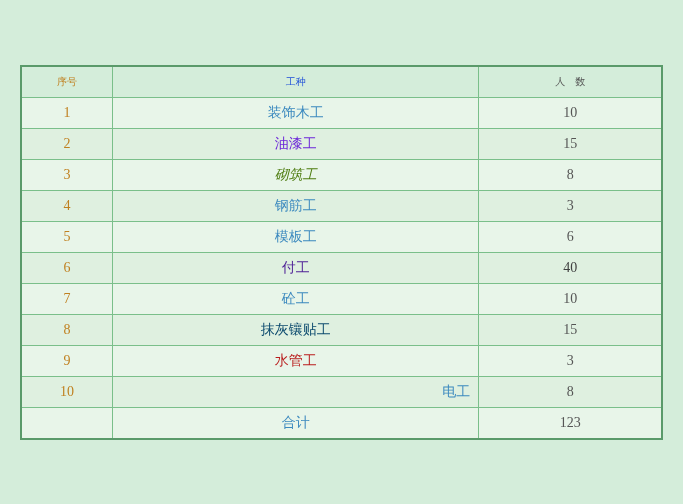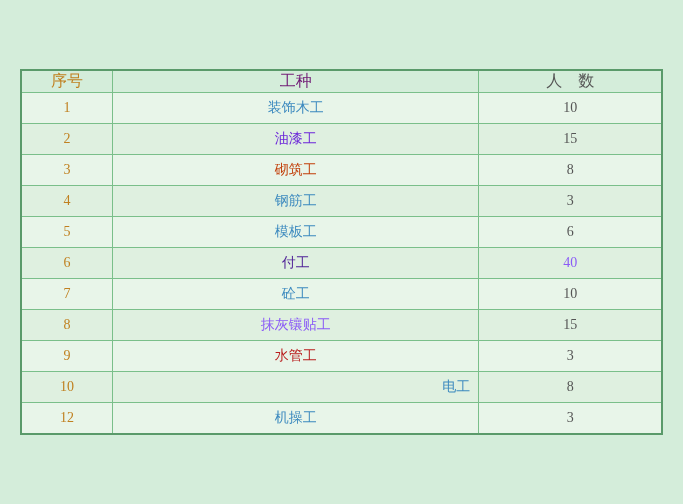--- a/index.html
+++ b/index.html
@@ -35,40 +35,40 @@
       border: 1px solid #7abf8a;
       text-align: center;
       padding: 6px 8px;
       font-size: 14px;
     }
 
     thead tr th {
       background-color: #d4edda;
       color: #3d7a9a;
       font-weight: normal;
-      font-size: 16px;
-      padding: 0;
+      font-size: 10px;
+      padding: 8px;
     }
 
     tbody tr td {
       background-color: #e8f5e9;
     }
 
     tbody tr:nth-child(even) td {
       background-color: #dff0e0;
     }
 
     .col-seq {
       width: 80px;
       color: #c08020;
     }
 
     .col-type {
       width: 320px;
-      color: #701a75;
+      color: #1d4ed8;
     }
 
     .col-count {
       width: 160px;
       color: #555;
     }
   </style>
 </head>
 <body>
 
@@ -89,58 +89,58 @@
           <td style="color: rgb(61, 138, 191);">装饰木工</td>
           <td style="color: rgb(85, 85, 85);">10</td>
         </tr>
         <tr>
           <td style="color: rgb(192, 128, 32);">2</td>
           <td style="color: #6d28d9;">油漆工</td>
           <td style="color: rgb(85, 85, 85);">15</td>
         </tr>
         <tr>
           <td style="color: rgb(192, 128, 32);">3</td>
-          <td style="color: #c2410c;">砌筑工</td>
+          <td style="color: #4d7c0f; font-style: italic;">砌筑工</td>
           <td style="color: rgb(85, 85, 85);">8</td>
         </tr>
         <tr>
           <td style="color: rgb(192, 128, 32);">4</td>
           <td style="color: rgb(61, 138, 191);">钢筋工</td>
           <td style="color: rgb(85, 85, 85);">3</td>
         </tr>
         <tr>
           <td style="color: rgb(192, 128, 32);">5</td>
           <td style="color: rgb(61, 138, 191);">模板工</td>
           <td style="color: rgb(85, 85, 85);">6</td>
         </tr>
         <tr>
           <td style="color: rgb(192, 128, 32);">6</td>
           <td style="color: #4c1d95;">付工</td>
-          <td style="color: #8b5cf6; margin-top: 12px;">40</td>
+          <td style="color: #404040; margin-top: 12px;">40</td>
         </tr>
         <tr>
           <td style="color: rgb(192, 128, 32);">7</td>
           <td style="color: rgb(61, 138, 191);">砼工</td>
           <td style="color: rgb(85, 85, 85);">10</td>
         </tr>
         <tr>
           <td style="color: rgb(192, 128, 32);">8</td>
-          <td style="color: #8b5cf6;">抹灰镶贴工</td>
+          <td style="color: #0c4a6e;">抹灰镶贴工</td>
           <td style="color: rgb(85, 85, 85);">15</td>
         </tr>
         <tr>
           <td style="color: rgb(192, 128, 32);">9</td>
           <td style="color: #b91c1c;">水管工</td>
           <td style="color: rgb(85, 85, 85);">3</td>
         </tr>
         <tr>
           <td style="color: rgb(192, 128, 32);">10</td>
           <td style="color: rgb(61, 138, 191); text-align: right;">电工</td>
           <td style="color: rgb(85, 85, 85);">8</td>
         </tr>
         <tr>
-          <td style="color: rgb(192, 128, 32);">12</td>
-          <td style="color: rgb(61, 138, 191);">机操工</td>
-          <td style="color: rgb(85, 85, 85);">3</td>
+          <td></td>
+          <td style="color: rgb(61, 138, 191);">合计</td>
+          <td style="color: rgb(85, 85, 85);">123</td>
         </tr>
       </tbody>
   </table>
 </div>
 
 </body></html>

